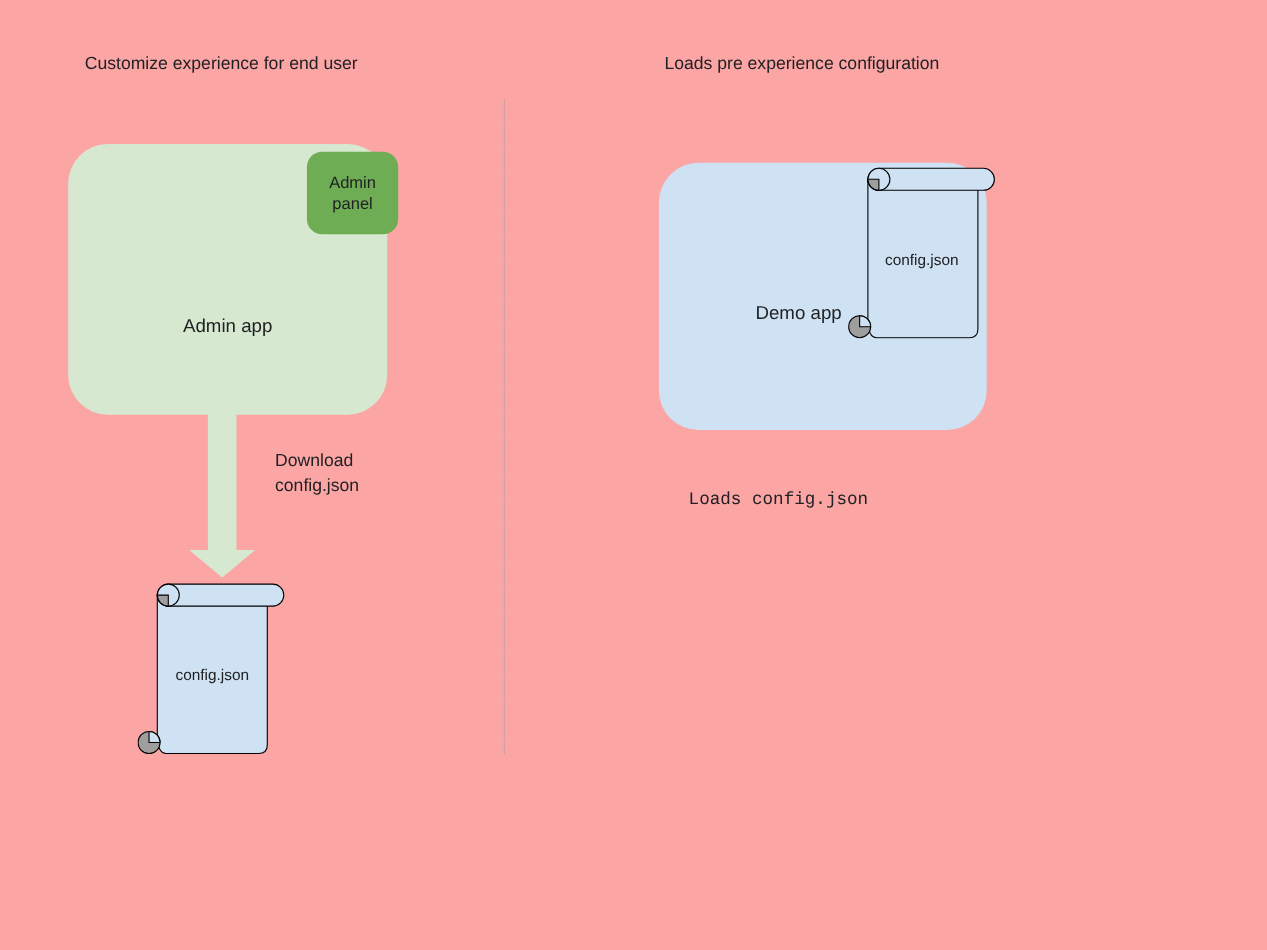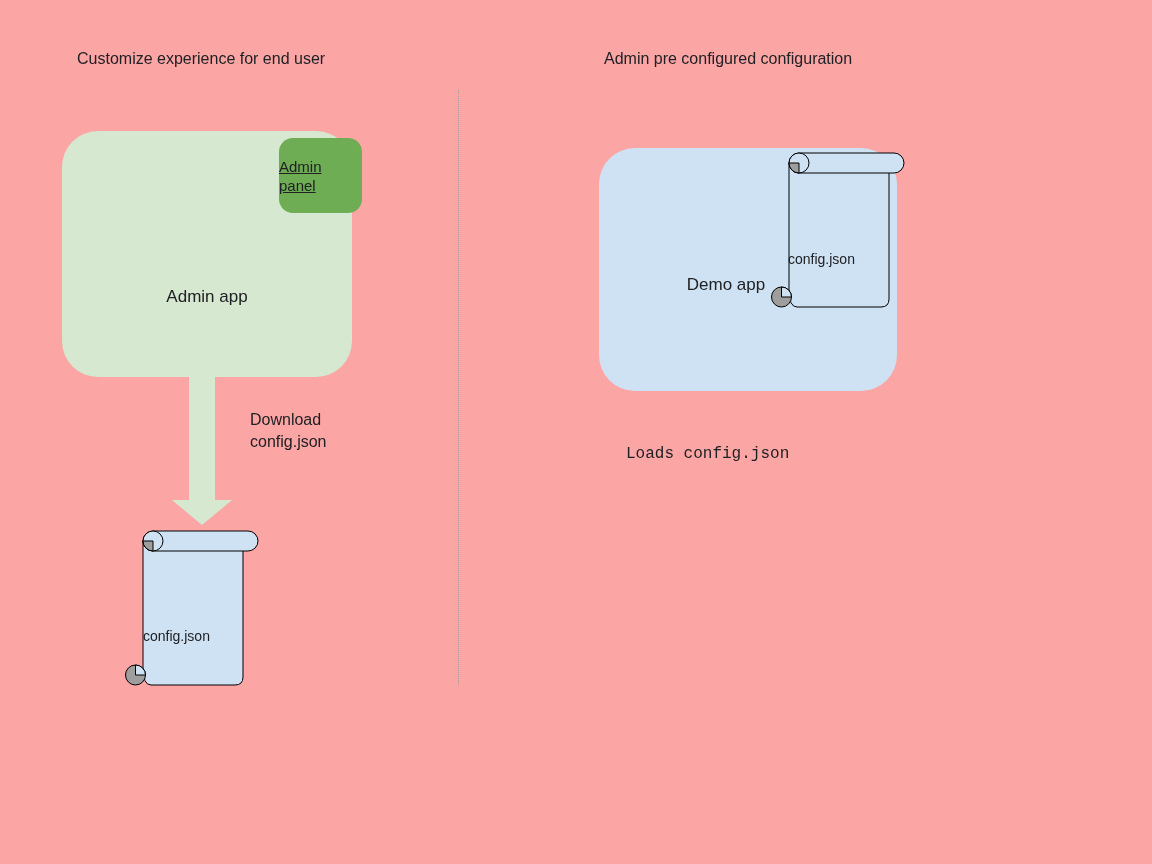--- a/index.html
+++ b/index.html
@@ -13,49 +13,49 @@
     left:458px;top:90px;height:595px;width:0;
     border-left:1px dotted #9e9e9e;
   }
   .admin-box{
     left:62px;top:131px;width:290px;height:246px;
     background:#d7e8d1;border-radius:36px;
   }
   .admin-panel{
     left:279px;top:138px;width:83px;height:75px;
     background:#6fad55;border-radius:14px;
-    display:flex;align-items:center;justify-content:center;text-align:left;
-    font-size:15px;line-height:19px;text-decoration:underline;
+    display:flex;align-items:center;justify-content:center;text-align:center;
+    font-size:15px;line-height:19px;
   }
   .app-label{font-size:17px;line-height:20px;text-align:center;}
   .admin-app-label{left:62px;top:239px;width:290px;margin-top:48px;}
   .demo-box{
     left:599px;top:148px;width:298px;height:243px;
     background:#cfe2f3;border-radius:36px;
   }
   .demo-app-label{left:599px;top:275px;width:202px;padding-left:26px;}
   .arrow-svg{left:170px;top:376px;}
   .download-label{
     left:250px;top:409px;width:122px;
     font-size:16px;line-height:22px;
   }
   .caption{left:626px;top:444px;font-size:16px;line-height:20px;white-space:nowrap;font-family:Liberation Mono, monospace;}
   .scroll-left{left:125px;top:529px;}
   .scroll-right{left:771px;top:151px;}
-  .scroll-label{font-size:14px;line-height:17px;text-align:left;margin-top:23px;}
+  .scroll-label{font-size:14px;line-height:17px;text-align:center;}
   .scroll-label-left{left:143px;top:605px;width:100px;}
   .scroll-label-right{left:788px;top:228px;width:100px;}
 </style>
 </head>
 <body>
 
 <div class="canvas">
 
   <div class="abs title" style="left:77px;top:49px;">Customize experience for end user</div>
-  <div class="abs title" style="left:604px;top:49px;">Admin pre configured configuration</div>
+  <div class="abs title" style="left:604px;top:49px;">Loads pre experience configuration</div>
 
   <div class="abs divider"></div>
 
   <div class="abs admin-box"></div>
   <div class="abs admin-panel">
     <span>Admin panel</span>
   </div>
   <div class="abs app-label admin-app-label">Admin app</div>
 
   <svg class="abs arrow-svg" width="64" height="150" viewBox="0 0 64 150">

